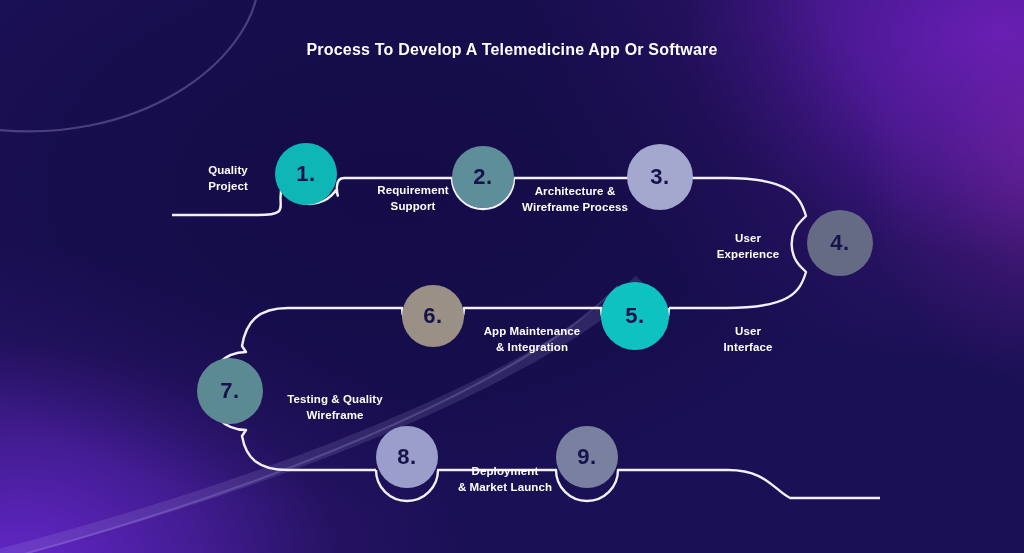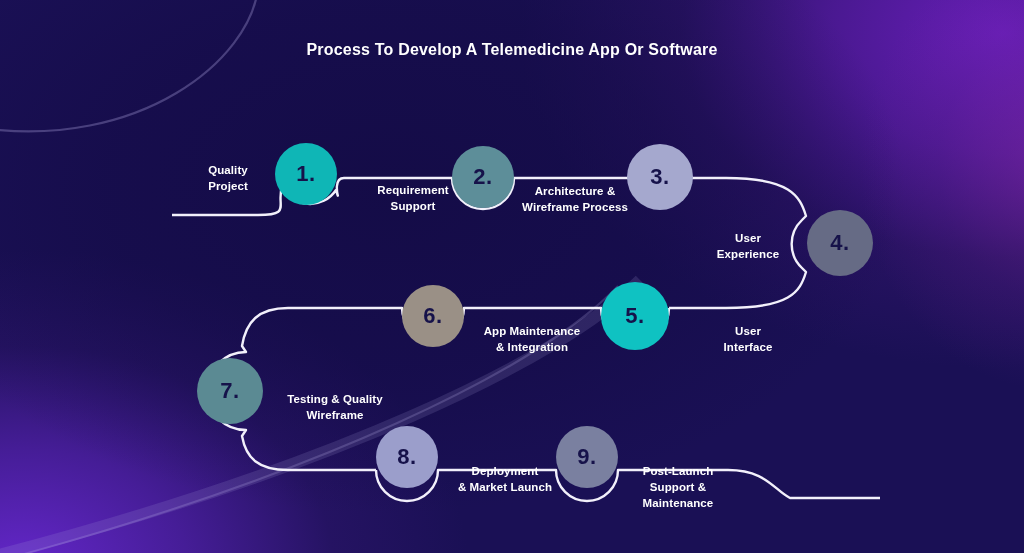--- a/index.html
+++ b/index.html
@@ -235,19 +235,14 @@
   <div class="step-label" style="left:272px; top:372px; width:126px;margin-top:19px;">
     <div>Testing &amp; Quality</div>
     <div>Wireframe</div>
   </div>
 
   <div class="step-label" style="left:440px; top:463px; width:130px;">
     <div>Deployment</div>
     <div>&amp; Market Launch</div>
   </div>
 
-  <div class="step-label" style="left:620px; top:463px; width:116px;">
-    <div>Post-Launch</div>
-    <div>Support &amp;</div>
-    <div>Maintenance</div>
-  </div>
 
 </div>
 
 </body></html>

